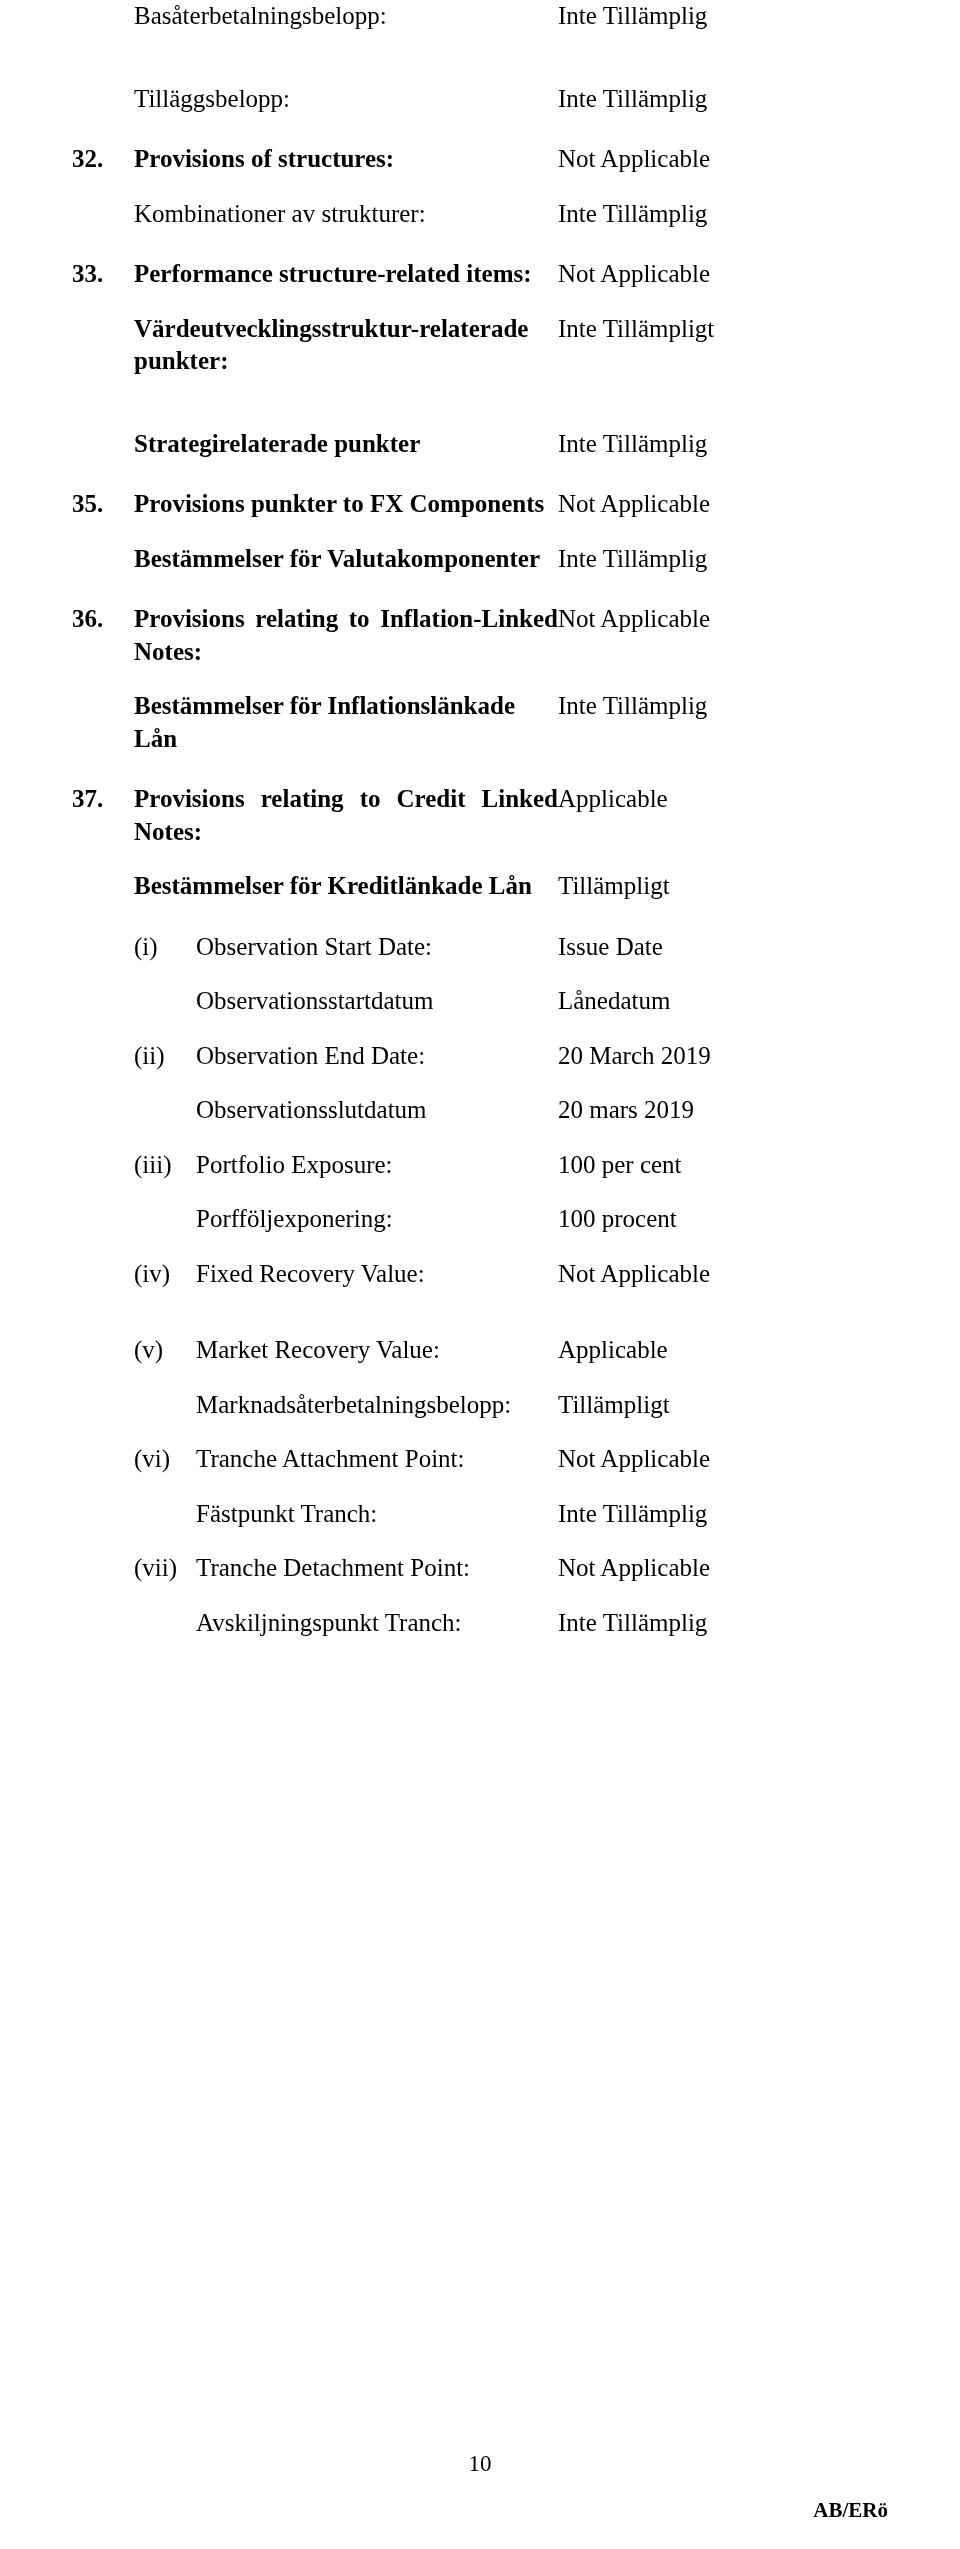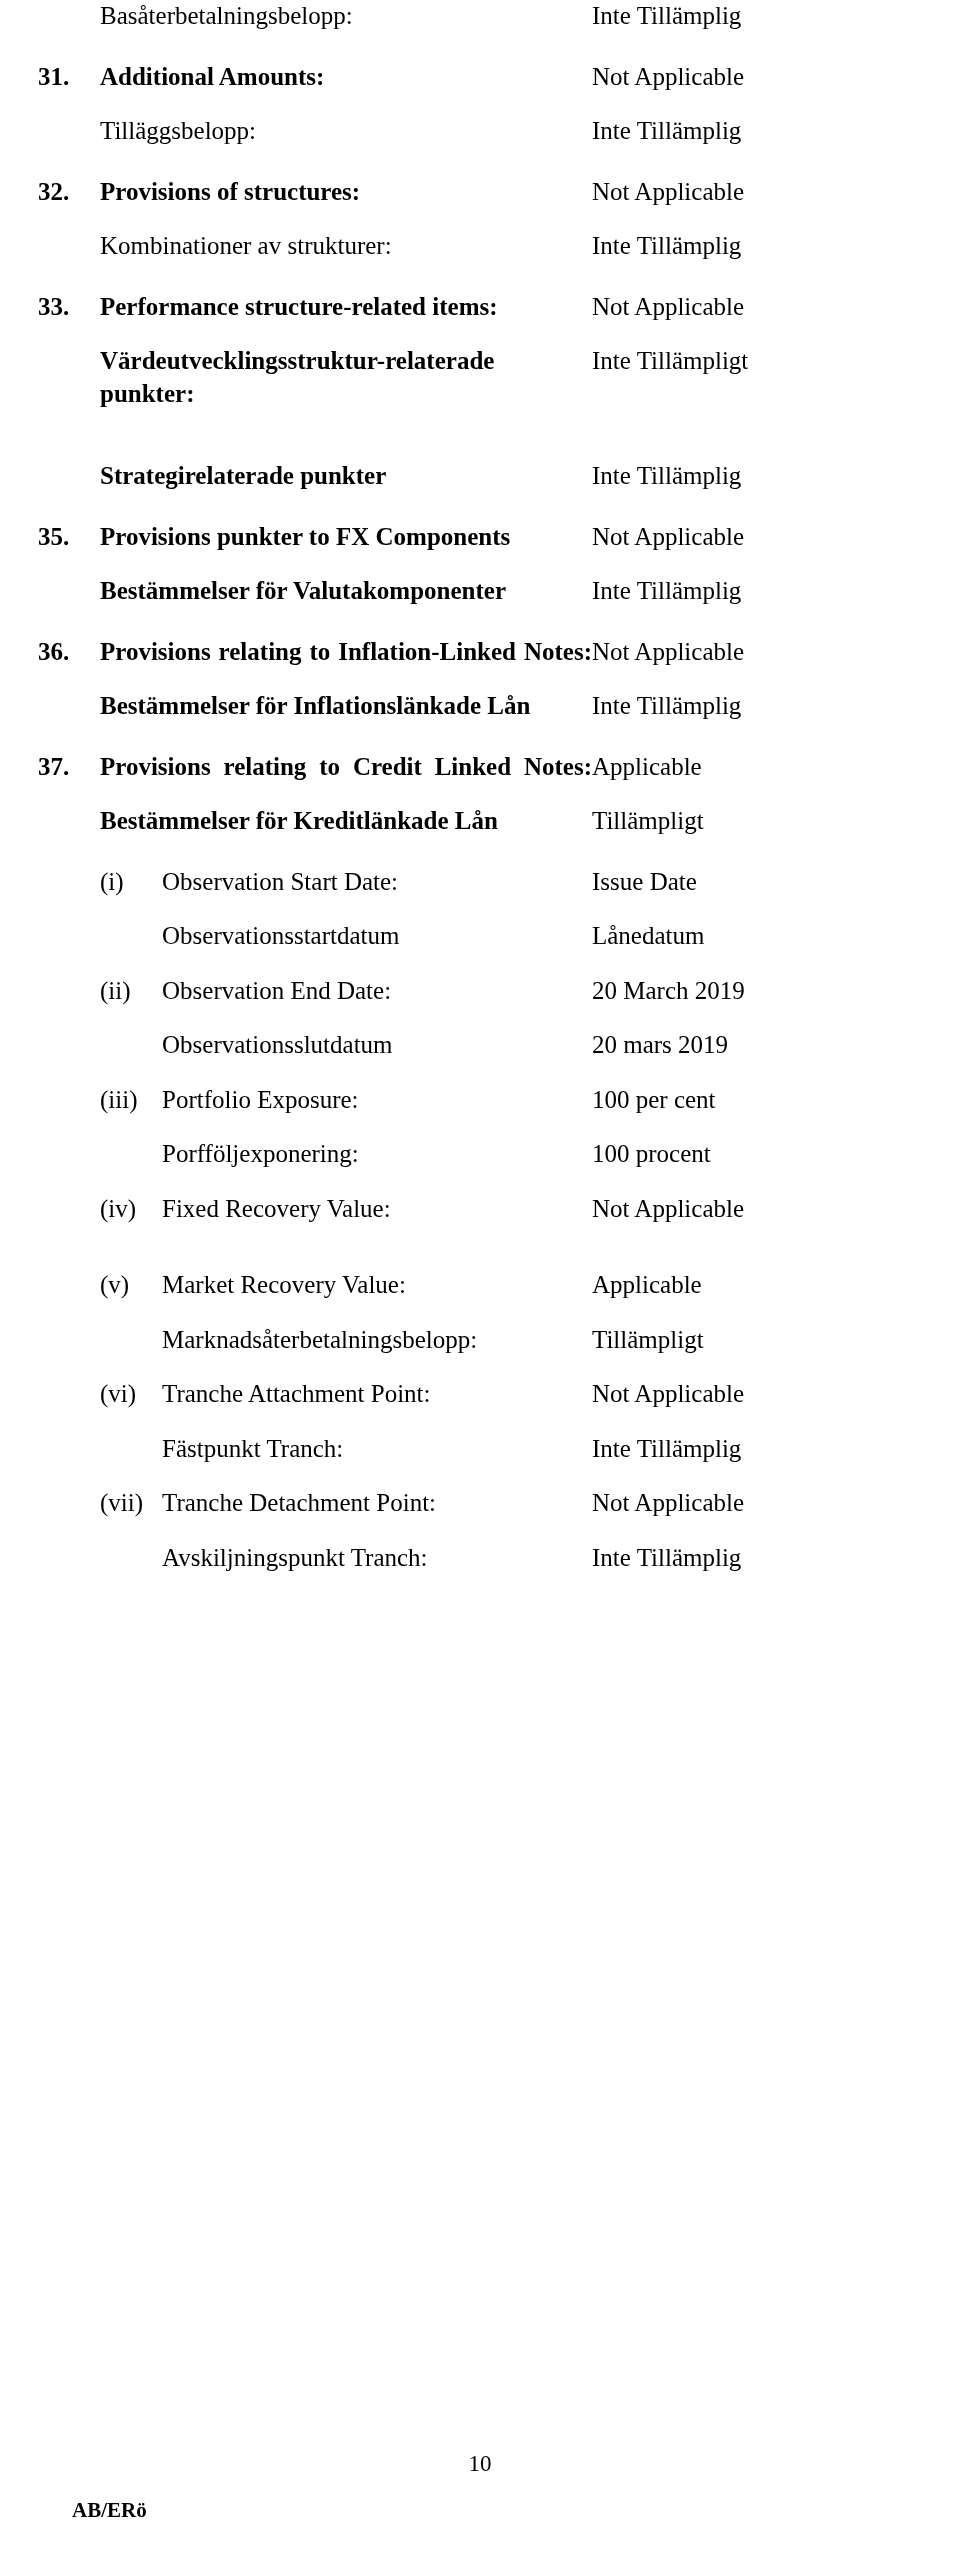--- a/index.html
+++ b/index.html
@@ -13,21 +13,21 @@
     font-family: "Liberation Serif", serif;
     color: #000000;
     position: relative;
     overflow: hidden;
   }
   .page {
     position: relative;
     width: 960px;
     height: 2549px;
     box-sizing: border-box;
-    padding: 0 38px;
+    padding: 0 72px;
   }
   table.items {
     width: 100%;
     border-collapse: collapse;
     table-layout: fixed;
   }
   table.items td {
     vertical-align: top;
     padding: 0;
   }
@@ -69,21 +69,21 @@
     left: 72px;
     right: 72px;
     bottom: 26px;
     font-size: 21px;
     line-height: 1.2;
     font-weight: 700;
   }
   .footer-inner {
     display: flex;
     align-items: flex-end;
-    justify-content: flex-start;
+    justify-content: flex-end;
   }
   .page-number {
     position: absolute;
     left: 0;
     right: 0;
     bottom: 72px;
     text-align: center;
     font-size: 23px;
     font-weight: 400;
   }
@@ -104,25 +104,20 @@
       <tr>
         <td class="num-cell"></td>
         <td class="label-cell regular">Basåterbetalningsbelopp:</td>
         <td class="value-cell">Inte Tillämplig</td>
       </tr>
       <tr>
           <td class="row-gap-md" colspan="3"></td>
         </tr>
 
       <tr>
-        <td class="num-cell">31.</td>
-        <td class="label-cell">Additional Amounts:</td>
-        <td class="value-cell">Not Applicable</td>
-      </tr>
-      <tr>
           <td class="row-gap-sm" colspan="3"></td>
         </tr>
 
       <tr>
         <td class="num-cell"></td>
         <td class="label-cell regular">Tilläggsbelopp:</td>
         <td class="value-cell">Inte Tillämplig</td>
       </tr>
       <tr>
           <td class="row-gap-md" colspan="3"></td>

